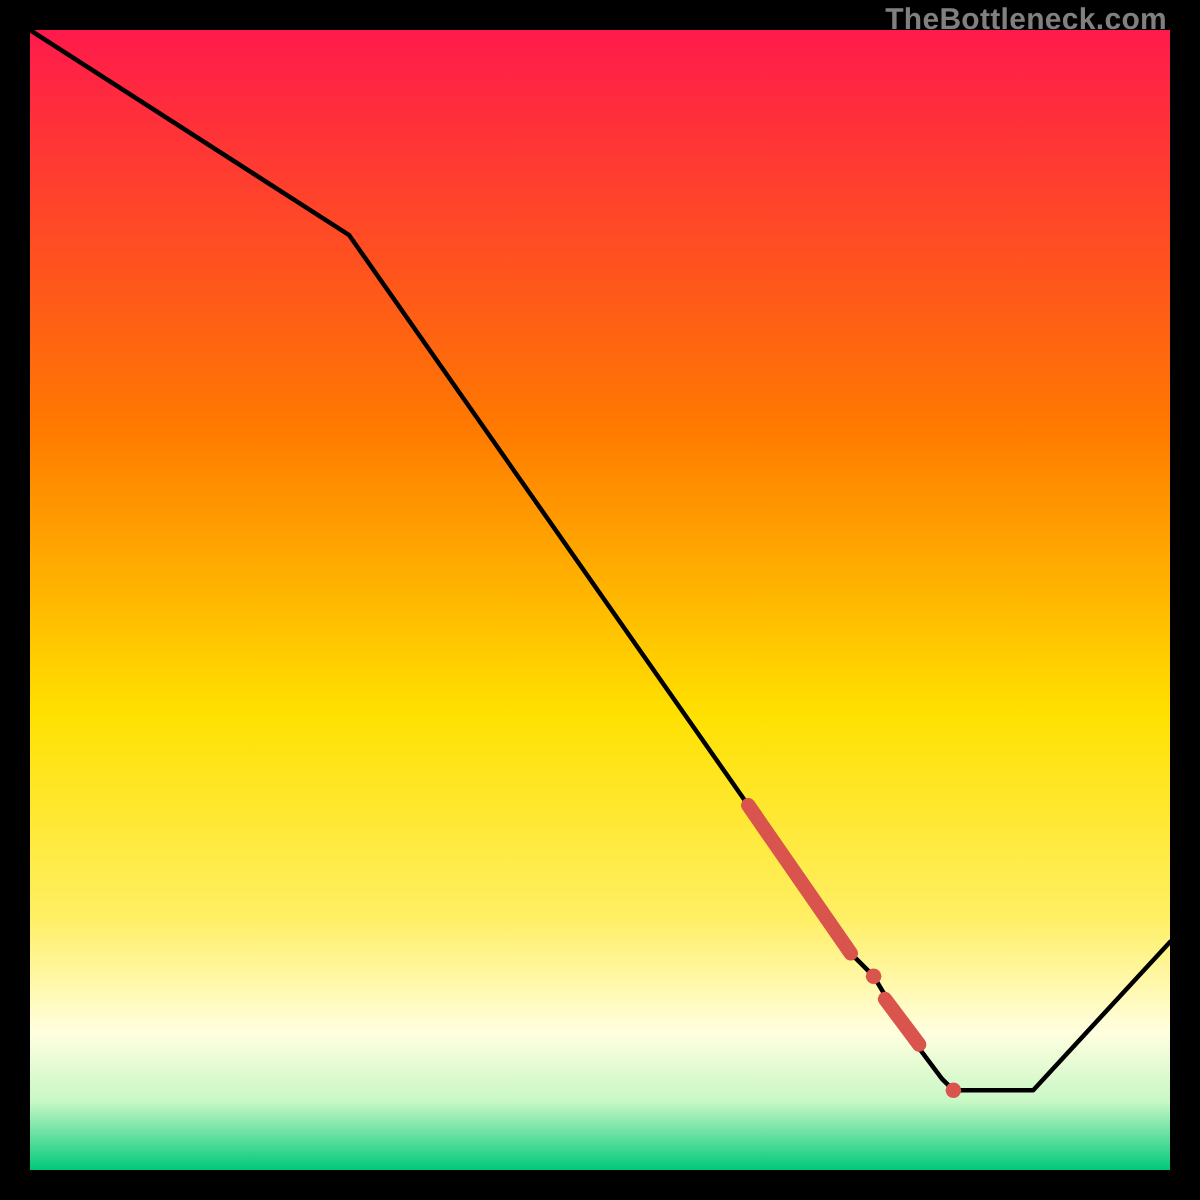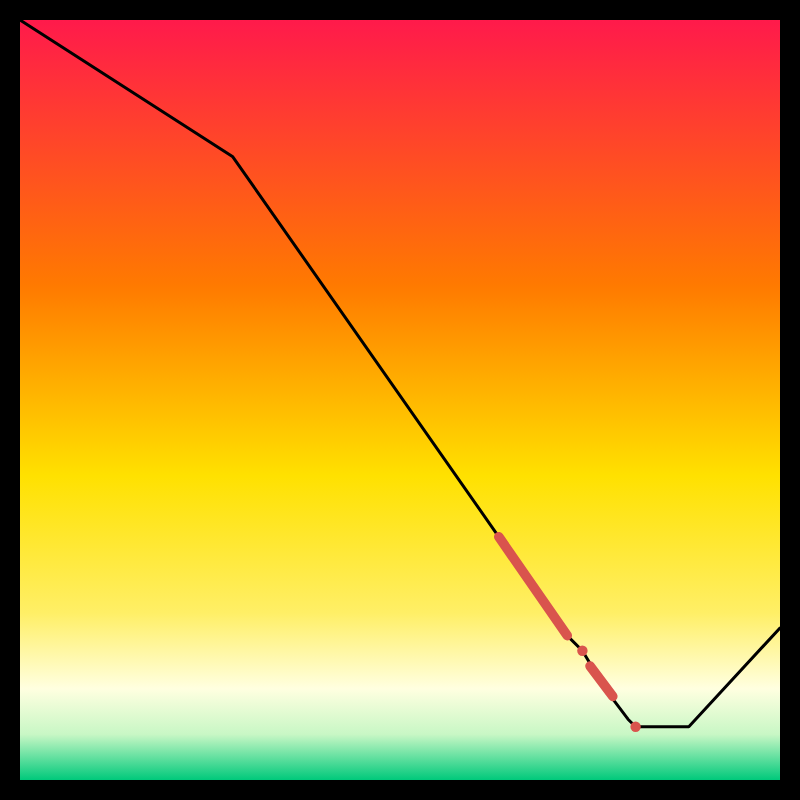--- a/index.html
+++ b/index.html
@@ -56,13 +56,14 @@
       <rect x="0" y="0" width="760" height="760" fill="url(#bg-grad)"></rect>
       <polyline id="main-line" fill="none" stroke="#000" stroke-width="3" stroke-linejoin="round" stroke-linecap="round" points="0,0 212.8,136.80000000000007 478.8,516.8 516.8000000000001,570 532,592.8 547.1999999999999,615.6 562.4,630.8 585.2,668.8 608,699.2 615.6,706.8 668.8,706.8 760,608"></polyline>
       <g id="markers">
           <line x1="478.8" y1="516.8" x2="547.1999999999999" y2="615.6" stroke="#d9544d" stroke-width="9.600000000000001" stroke-linecap="round"></line>
           <circle cx="562.4" cy="630.8" r="5.2" fill="#d9544d"></circle>
           <line x1="570" y1="646" x2="592.8000000000001" y2="676.4" stroke="#d9544d" stroke-width="9.600000000000001" stroke-linecap="round"></line>
           <circle cx="615.6" cy="706.8" r="5.2" fill="#d9544d"></circle>
         </g>
     </svg>
   </div>
+  <div class="watermark">TheBottleneck.com</div>
 </div>
 
 </body></html>

